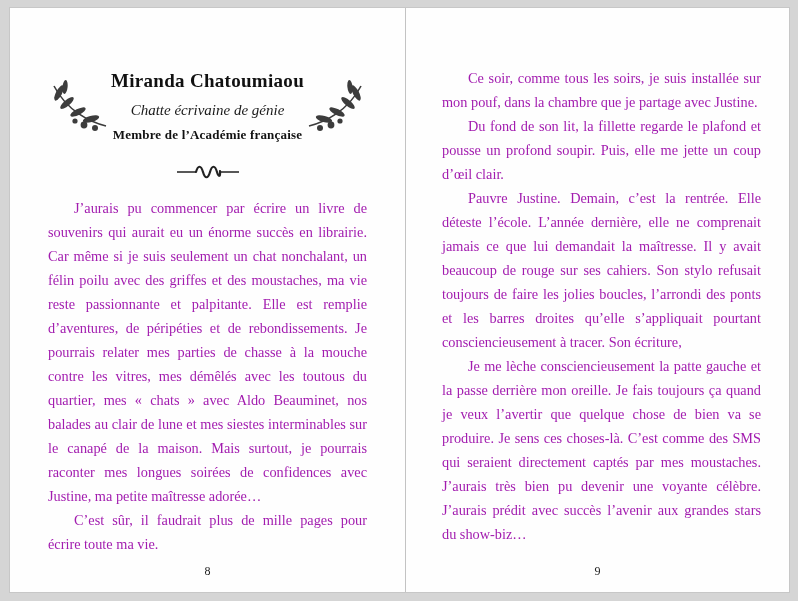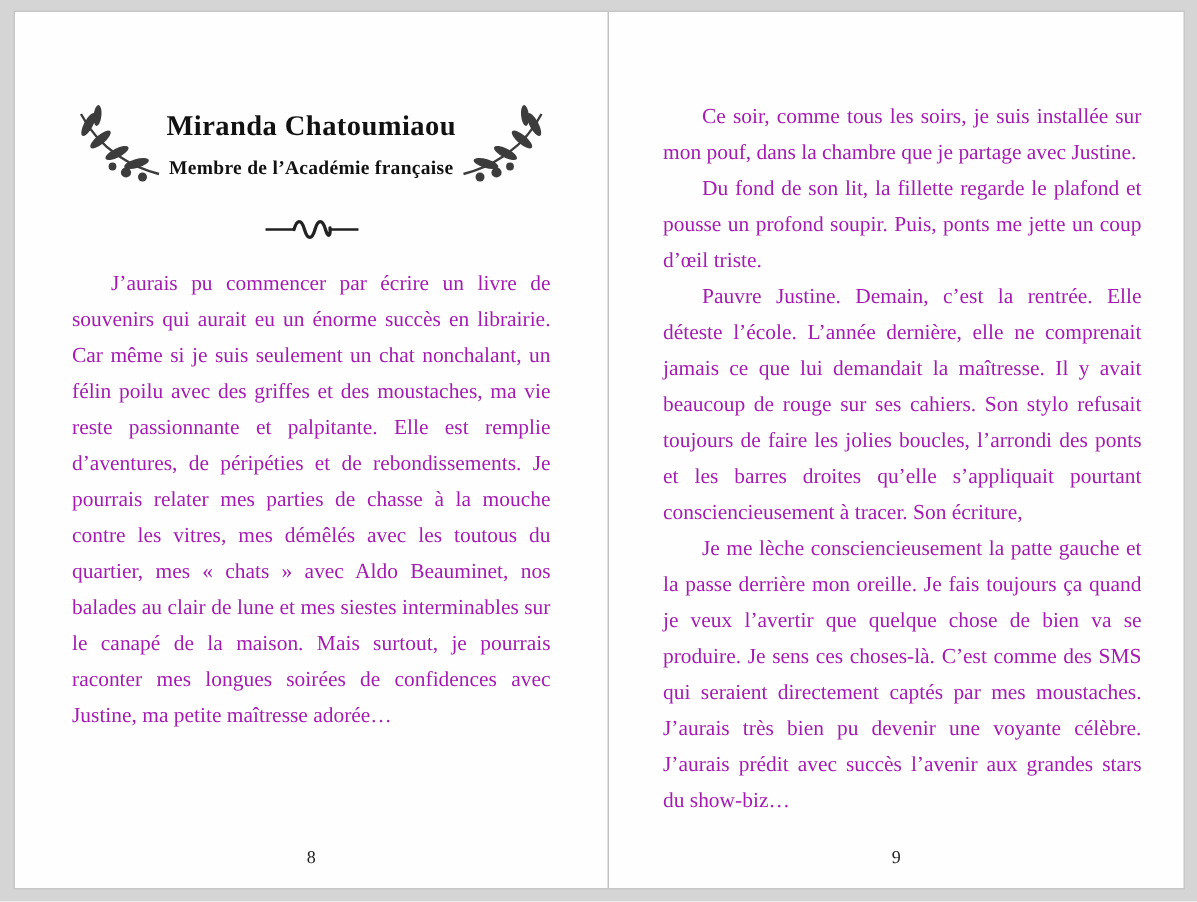--- a/index.html
+++ b/index.html
@@ -104,20 +104,21 @@
             <ellipse cx="17" cy="7" rx="7" ry="2.6" transform="rotate(-84 17 7)"></ellipse>
             <circle cx="36" cy="45" r="3.4"></circle>
             <circle cx="47" cy="48" r="3"></circle>
             <circle cx="27" cy="41" r="2.6"></circle>
           </g>
         </svg>
       </span>
 
       <div class="heading-text">
         <div class="title">Miranda Chatoumiaou</div>
+        <div class="subtitle">Chatte écrivaine de génie</div>
         <div class="affiliation">Membre de l’Académie française</div>
       </div>
 
       <span class="branch branch-right">
         <svg width="60" height="54" viewBox="0 0 60 54" aria-hidden="true">
           <path d="M58 46 C42 42, 19 31, 6 6" fill="none" stroke="#3c3c3c" stroke-width="1.6"></path>
           <g fill="#3c3c3c">
             <ellipse cx="11" cy="13" rx="8.5" ry="3" transform="rotate(-62 11 13)"></ellipse>
             <ellipse cx="19" cy="23" rx="8.5" ry="3" transform="rotate(-40 19 23)"></ellipse>
             <ellipse cx="30" cy="32" rx="8.5" ry="3" transform="rotate(-27 30 32)"></ellipse>
@@ -133,31 +134,32 @@
 
     <div class="ornament">
       <svg width="66" height="16" viewBox="0 0 66 16" aria-hidden="true">
         <path d="M2 9 H21 M45 9 H64" stroke="#222" stroke-width="1.7" fill="none"></path>
         <path d="M21 9 c2 -7 5 -7 7 0 c2 7 5 7 7 0 c2 -7 5 -7 7 0 c1.6 5.5 3.6 5 3 -1" stroke="#222" stroke-width="2.2" fill="none" stroke-linecap="round"></path>
       </svg>
     </div>
 
     <div class="body">
       <p>J’aurais pu commencer par écrire un livre de souvenirs qui aurait eu un énorme succès en librairie. Car même si je suis seulement un chat nonchalant, un félin poilu avec des griffes et des moustaches, ma vie reste passionnante et palpitante. Elle est remplie d’aventures, de péripéties et de rebondissements. Je pourrais relater mes parties de chasse à la mouche contre les vitres, mes démêlés avec les toutous du quartier, mes « chats » avec Aldo Beauminet, nos balades au clair de lune et mes siestes interminables sur le canapé de la maison. Mais surtout, je pourrais raconter mes longues soirées de confidences avec Justine, ma petite maîtresse adorée…</p>
+      <p>C’est sûr, il faudrait plus de mille pages pour écrire toute ma vie.</p>
     </div>
 
     <div class="folio">8</div>
   </section>
 
   <div class="gutter"></div>
 
   <section class="page page-right">
     <div class="body body-right">
       <p>Ce soir, comme tous les soirs, je suis installée sur mon pouf, dans la chambre que je partage avec Justine.</p>
-      <p>Du fond de son lit, la fillette regarde le plafond et pousse un profond soupir. Puis, ponts me jette un coup d’œil triste.</p>
+      <p>Du fond de son lit, la fillette regarde le plafond et pousse un profond soupir. Puis, elle me jette un coup d’œil clair.</p>
       <p>Pauvre Justine. Demain, c’est la rentrée. Elle déteste l’école. L’année dernière, elle ne comprenait jamais ce que lui demandait la maîtresse. Il y avait beaucoup de rouge sur ses cahiers. Son stylo refusait toujours de faire les jolies boucles, l’arrondi des ponts et les barres droites qu’elle s’appliquait pourtant consciencieusement à tracer. Son écriture,</p>
       <p>Je me lèche consciencieusement la patte gauche et la passe derrière mon oreille. Je fais toujours ça quand je veux l’avertir que quelque chose de bien va se produire. Je sens ces choses-là. C’est comme des SMS qui seraient directement captés par mes moustaches. J’aurais très bien pu devenir une voyante célèbre. J’aurais prédit avec succès l’avenir aux grandes stars du show-biz…</p>
     </div>
 
     <div class="folio">9</div>
   </section>
 
 </div>
 
 </body></html>

